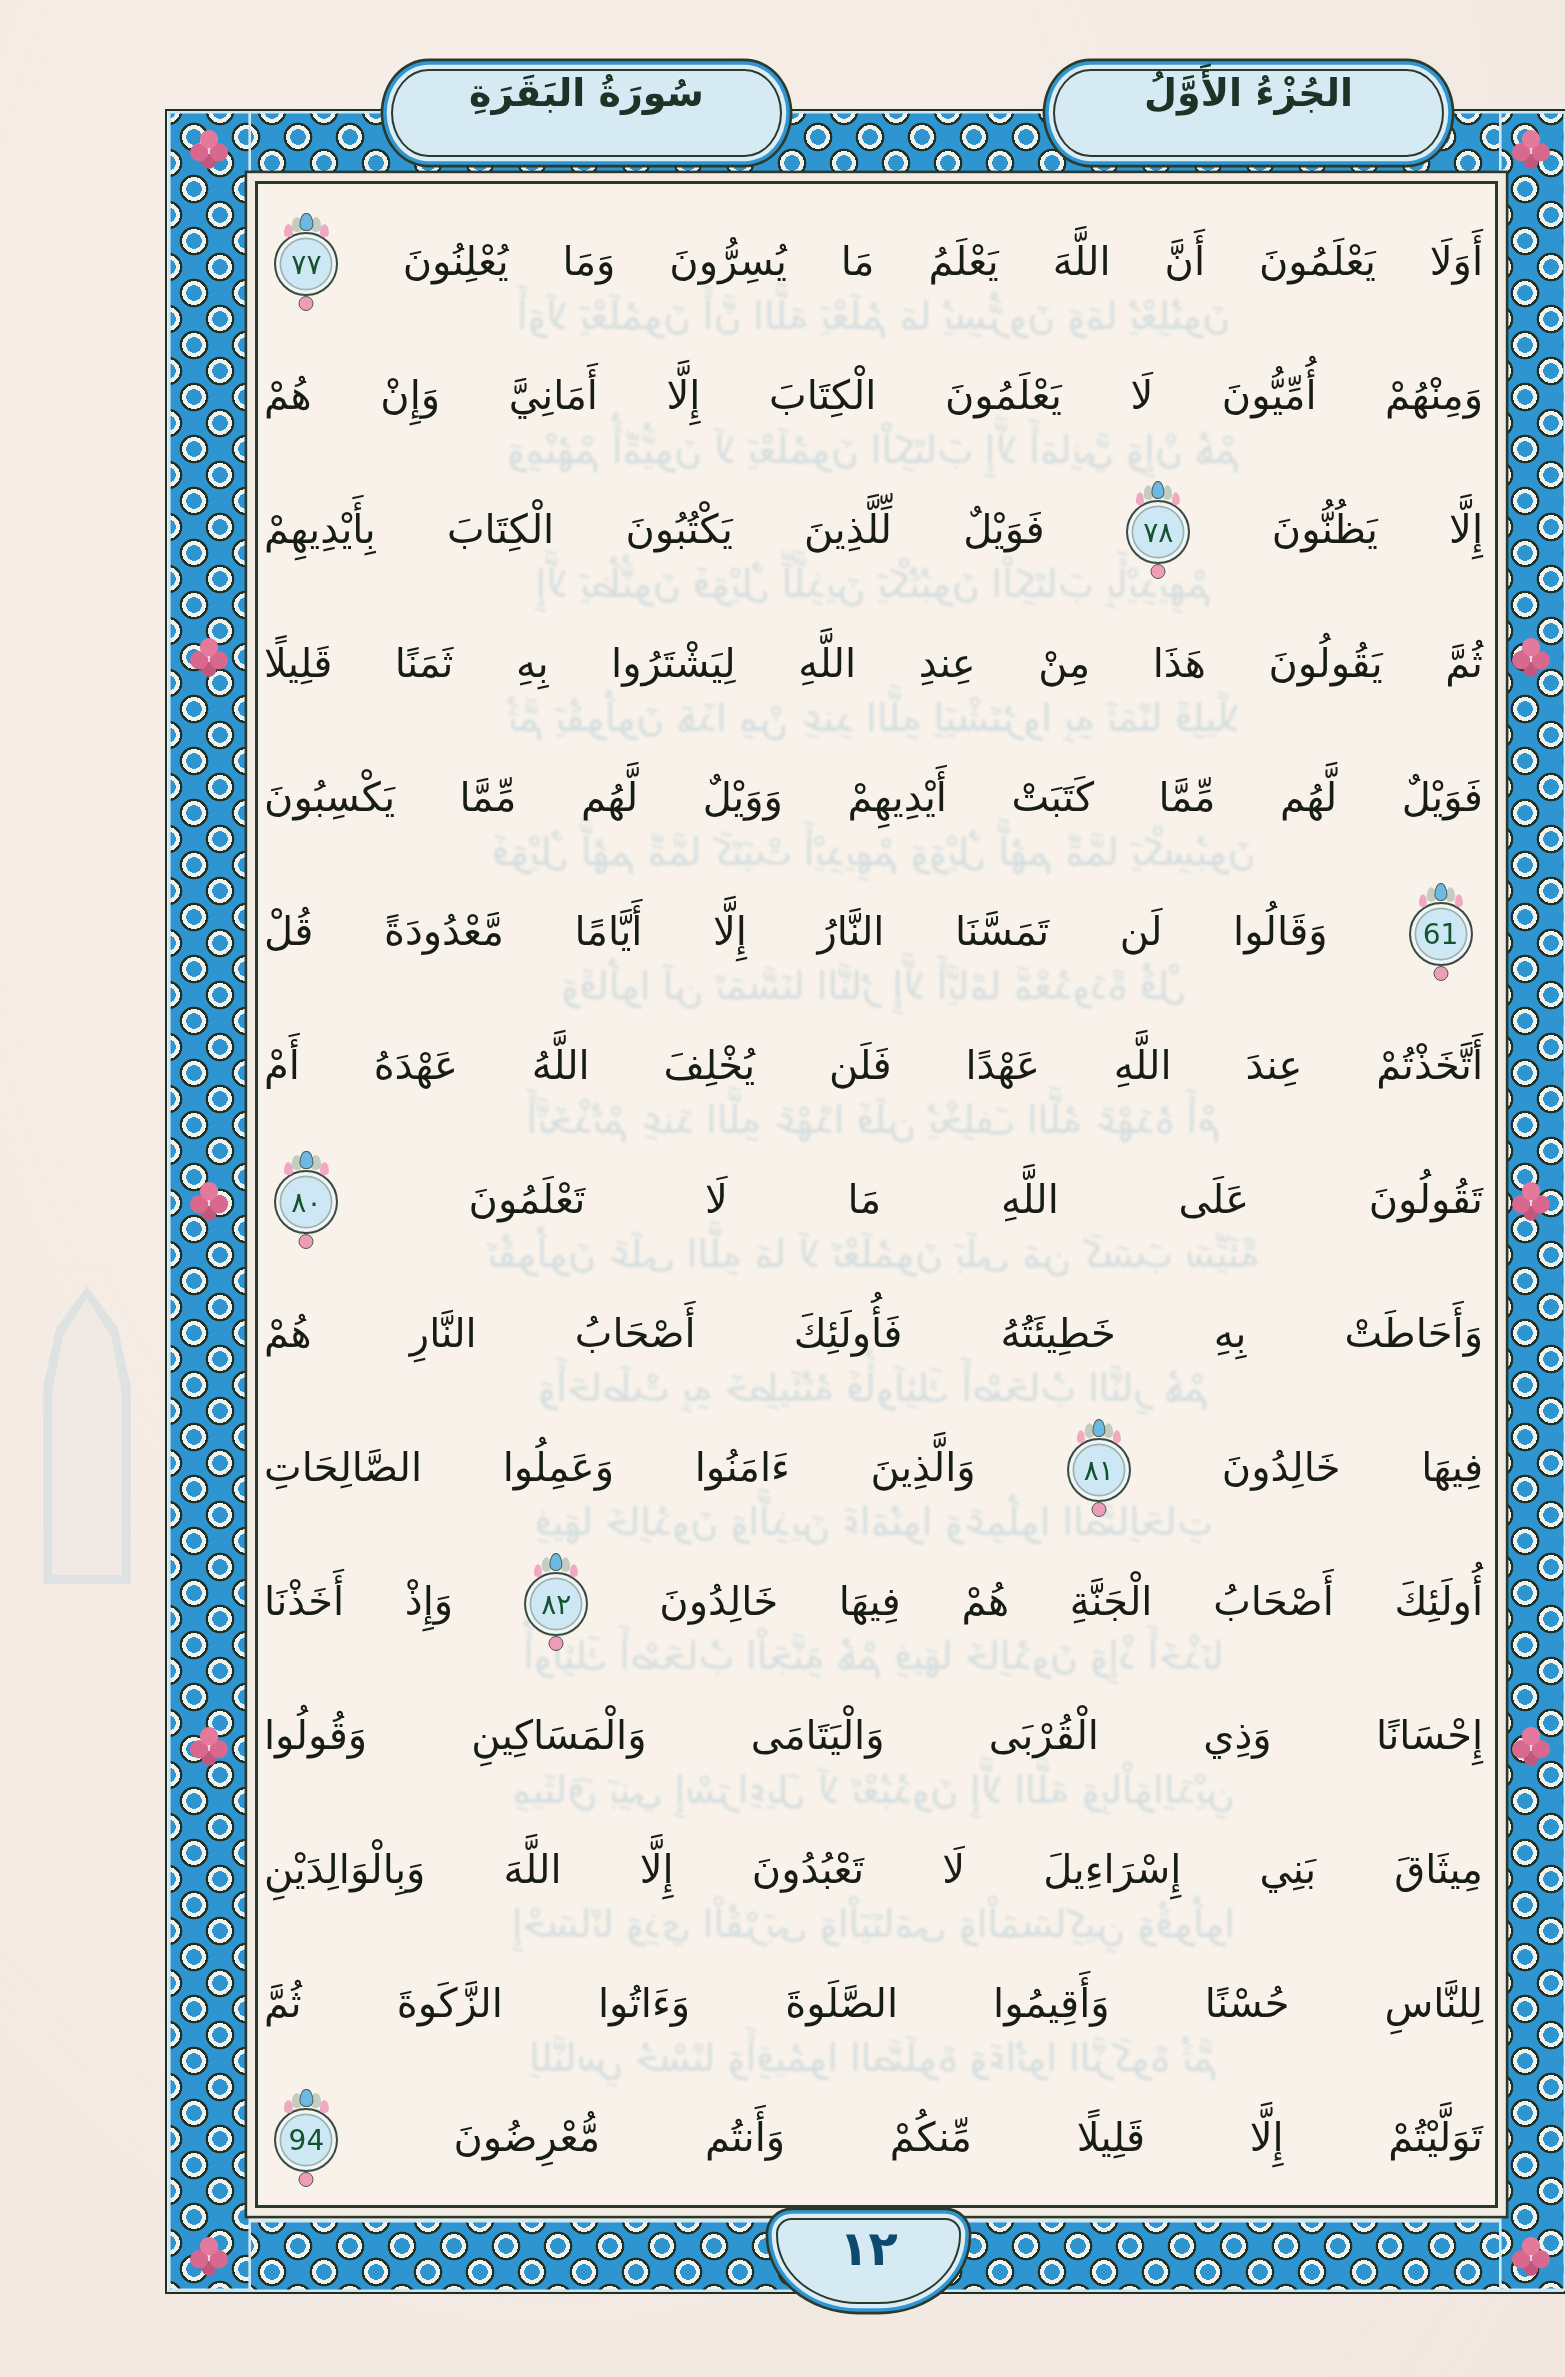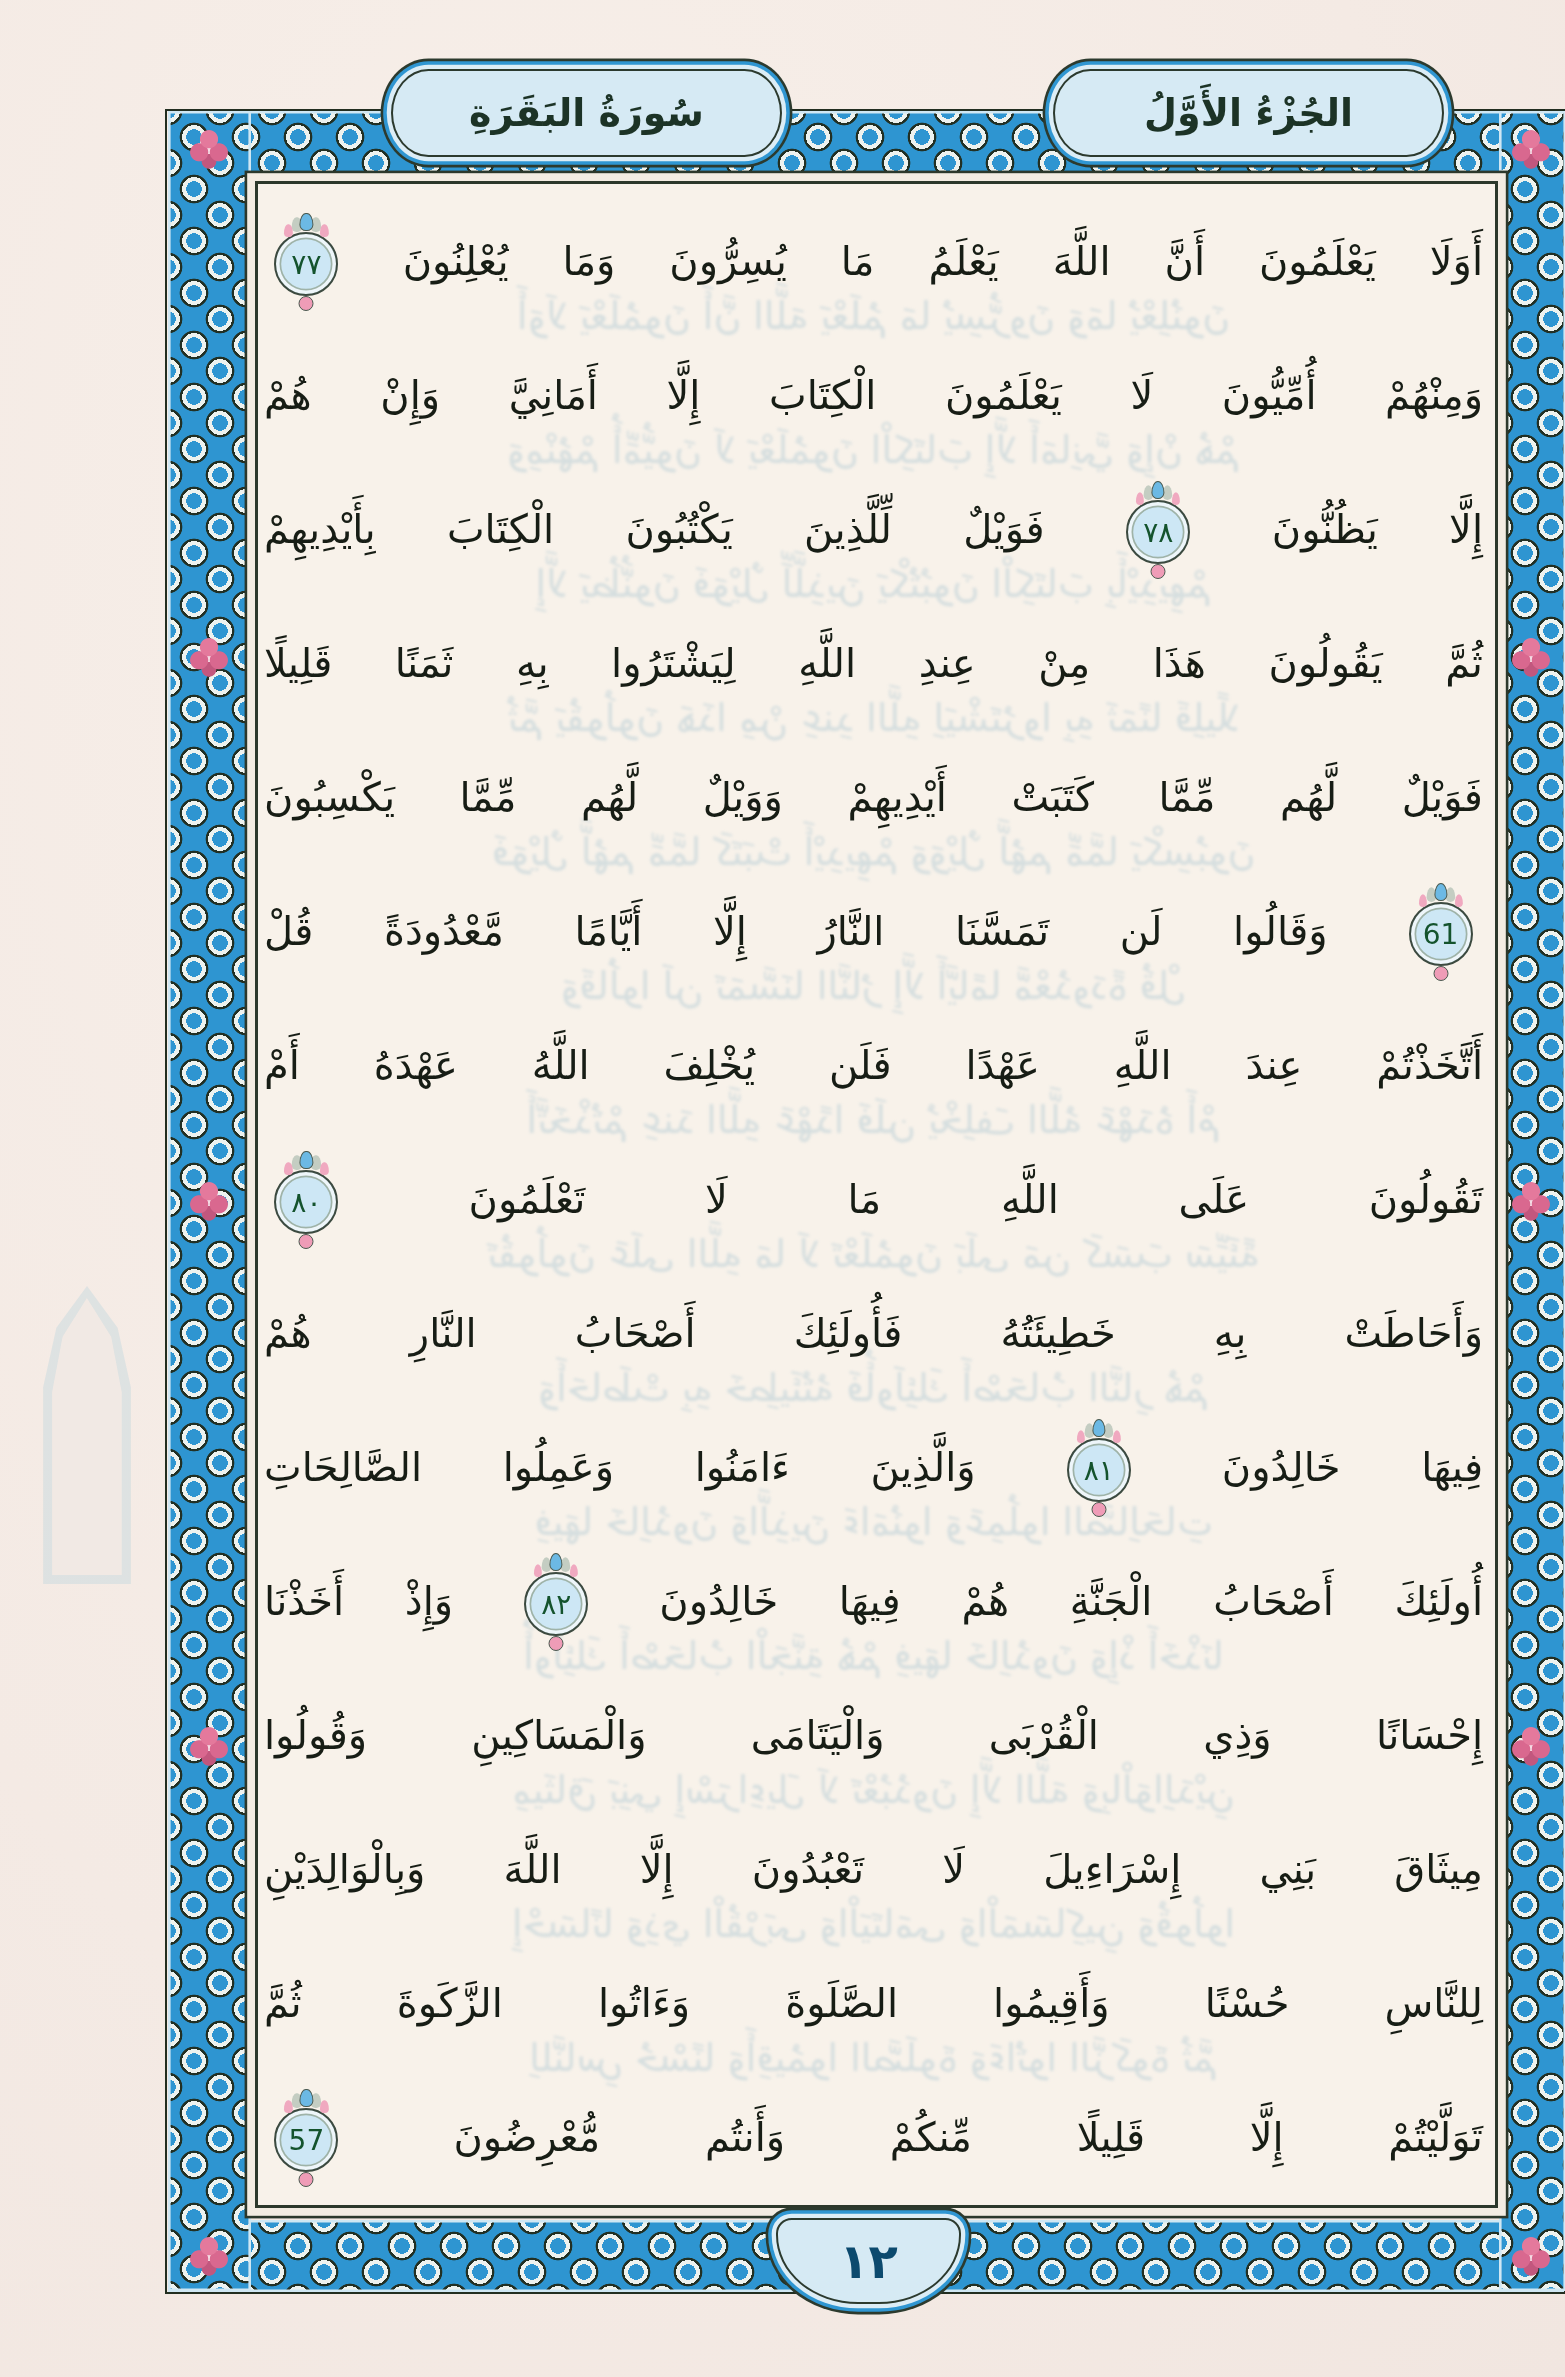--- a/index.html
+++ b/index.html
@@ -40,21 +40,21 @@
       radial-gradient(circle at 26% 58%, #d9688f 0 8.6px, rgba(0,0,0,0) 9.5px),
       radial-gradient(circle at 74% 58%, #d9688f 0 8.6px, rgba(0,0,0,0) 9.5px),
       radial-gradient(circle at 50% 80%, #c2577e 0 7px, rgba(0,0,0,0) 7.8px),
       radial-gradient(circle at 50% 52%, #f4dce4 0 6px, rgba(0,0,0,0) 7px);
   }
   
   .cartouche{
     position:absolute;background:#d6eaf4;box-sizing:border-box;
     border:2.6px solid #2c3a2e;
     box-shadow:0 0 0 4.3px #dcedf6, 0 0 0 7.8px #2f96d2, 0 0 0 10.4px #2c3a2e;
-    display:flex;align-items:center;justify-content:center;z-index:5;
+    display:flex;justify-content:center;z-index:5;
   }
   .cartouche-header{width:391px;height:88px;top:69px;border-radius:40px/47px;}
   .cartouche-surah{left:391px;}
   .cartouche-juz{left:1053px;}
   .cartouche-text{font-size:38px;font-weight:bold;color:#1c3326;direction:rtl;white-space:nowrap;}
   .cartouche-pagenum{
     left:776px;top:2218px;width:185px;height:86px;
     border-radius:15.6px 15.6px 82px 82px / 15.6px 15.6px 69px 69px;
   }
   .pagenum-text{font-size:48px;font-weight:bold;color:#0c4a6e;}
@@ -182,21 +182,21 @@
       <div class="qline"><span class="qtext">فِيهَا خَالِدُونَ</span> <span class="vm">
           <span class="vm-num">٨١</span>
         </span> <span class="qtext">وَالَّذِينَ ءَامَنُوا وَعَمِلُوا الصَّالِحَاتِ</span></div>
       <div class="qline"><span class="qtext">أُولَئِكَ أَصْحَابُ الْجَنَّةِ هُمْ فِيهَا خَالِدُونَ</span> <span class="vm">
           <span class="vm-num">٨٢</span>
         </span> <span class="qtext">وَإِذْ أَخَذْنَا</span></div>
       <div class="qline"><span class="qtext">إِحْسَانًا وَذِي الْقُرْبَى وَالْيَتَامَى وَالْمَسَاكِينِ وَقُولُوا</span></div>
       <div class="qline"><span class="qtext">مِيثَاقَ بَنِي إِسْرَاءِيلَ لَا تَعْبُدُونَ إِلَّا اللَّهَ وَبِالْوَالِدَيْنِ</span></div>
       <div class="qline"><span class="qtext">لِلنَّاسِ حُسْنًا وَأَقِيمُوا الصَّلَوةَ وَءَاتُوا الزَّكَوةَ ثُمَّ</span></div>
       <div class="qline"><span class="qtext">تَوَلَّيْتُمْ إِلَّا قَلِيلًا مِّنكُمْ وَأَنتُم مُّعْرِضُونَ</span> <span class="vm">
-          <span class="vm-num">57</span>
+          <span class="vm-num">94</span>
         </span></div>
     </div>
 
   <div class="cartouche cartouche-pagenum">
     <span class="pagenum-text">١٢</span>
   </div>
 
 </div>
 
 

